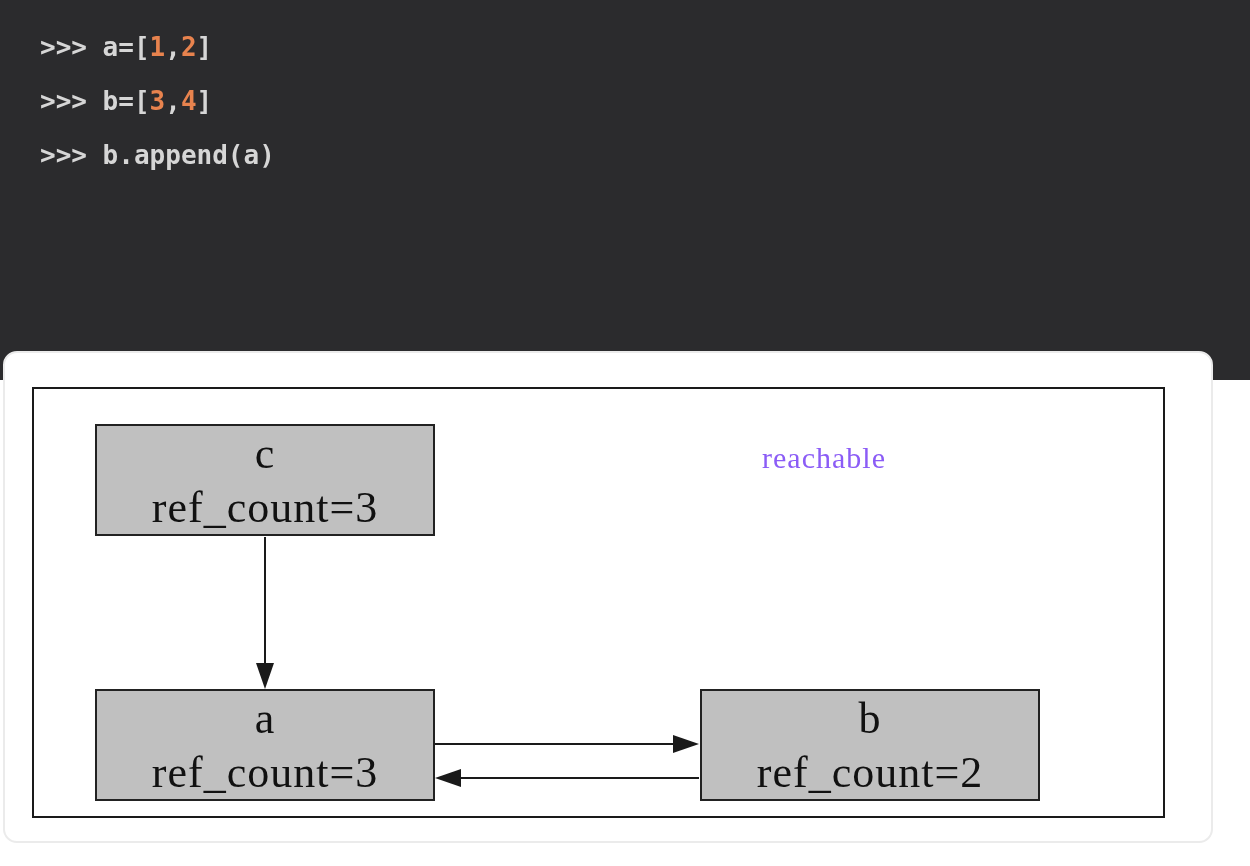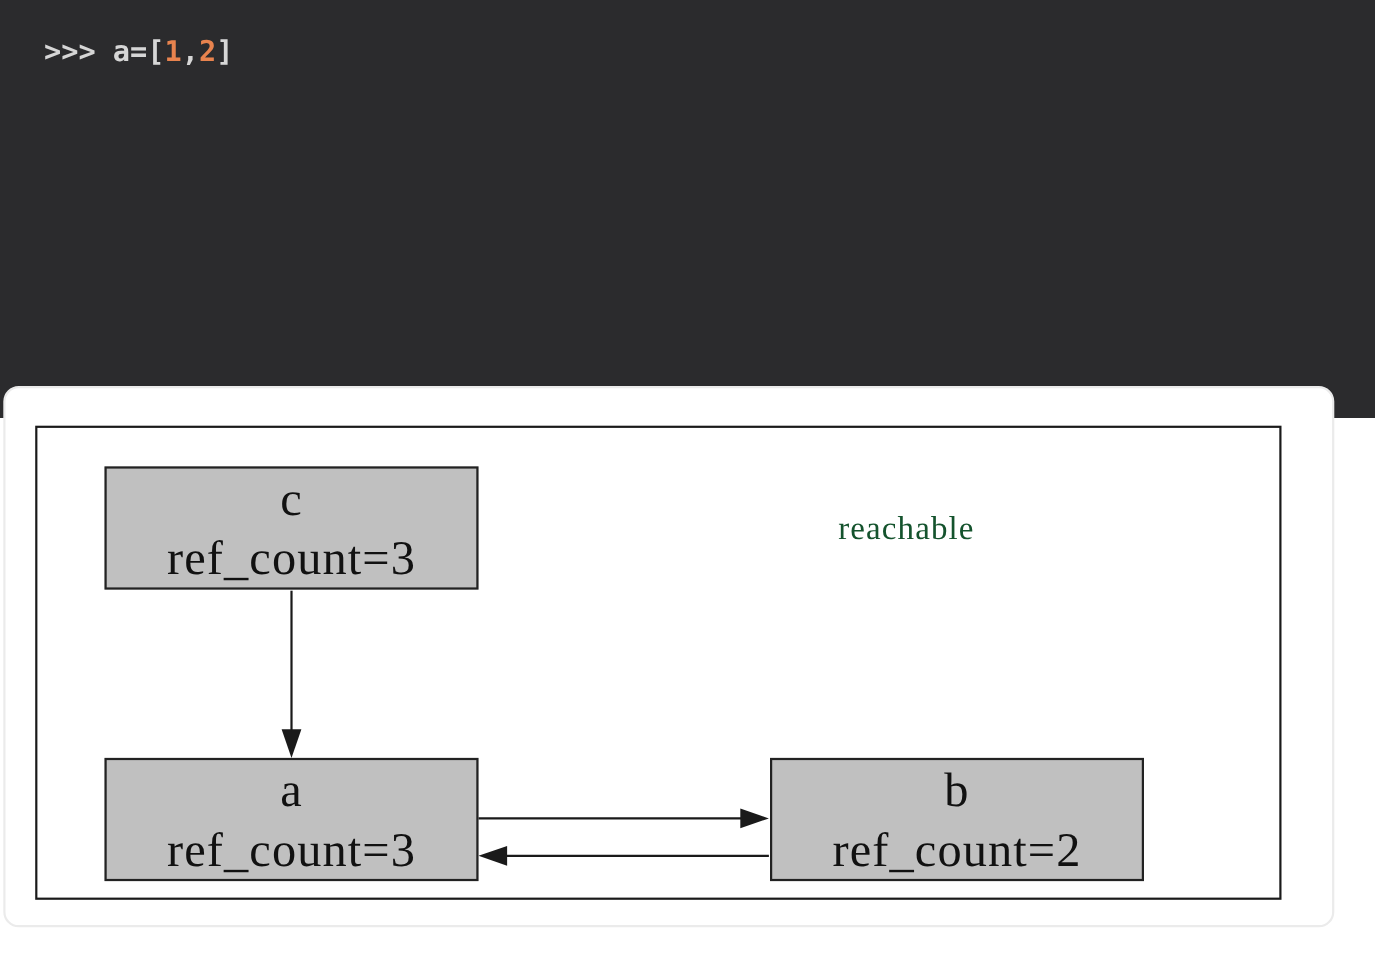--- a/index.html
+++ b/index.html
@@ -49,33 +49,35 @@
     font-family:"Liberation Serif","DejaVu Serif",serif;
     font-size:44px;line-height:54px;color:#111111;
     letter-spacing:1px;
     padding-top:1px;
   }
   .node-c{left:61px;top:35px;}
   .node-a{left:61px;top:300px;}
   .node-b{left:666px;top:300px;}
 
   .reachable-label{
-    position:absolute;left:690px;top:75px;width:200px;
+    position:absolute;left:690px;top:52px;width:200px;
     text-align:center;
     font-family:"Liberation Serif","DejaVu Serif",serif;
-    font-size:30px;color:#14532d;letter-spacing:1px;
+    font-size:30px;color:#8b5cf6;letter-spacing:1px;
   }
 
   .arrows{position:absolute;left:0;top:0;}
 </style>
 </head>
 <body>
 
 <div class="code-block">
   <div class="code-line"><span class="seg-default">&gt;&gt;&gt; a=[</span><span class="seg-number">1</span><span class="seg-default">,</span><span class="seg-number">2</span><span class="seg-default">]</span></div>
+  <div class="code-line"><span class="seg-default">&gt;&gt;&gt; b=[</span><span class="seg-number">3</span><span class="seg-default">,</span><span class="seg-number">4</span><span class="seg-default">]</span></div>
+  <div class="code-line"><span class="seg-default">&gt;&gt;&gt; b.append(a)</span></div>
 </div>
 
 <div class="diagram-card">
   <div class="diagram-frame">
     <div class="frame-inner">
 
       <div class="node node-c">
         <div>c</div>
         <div>ref_count=3</div>
       </div>

